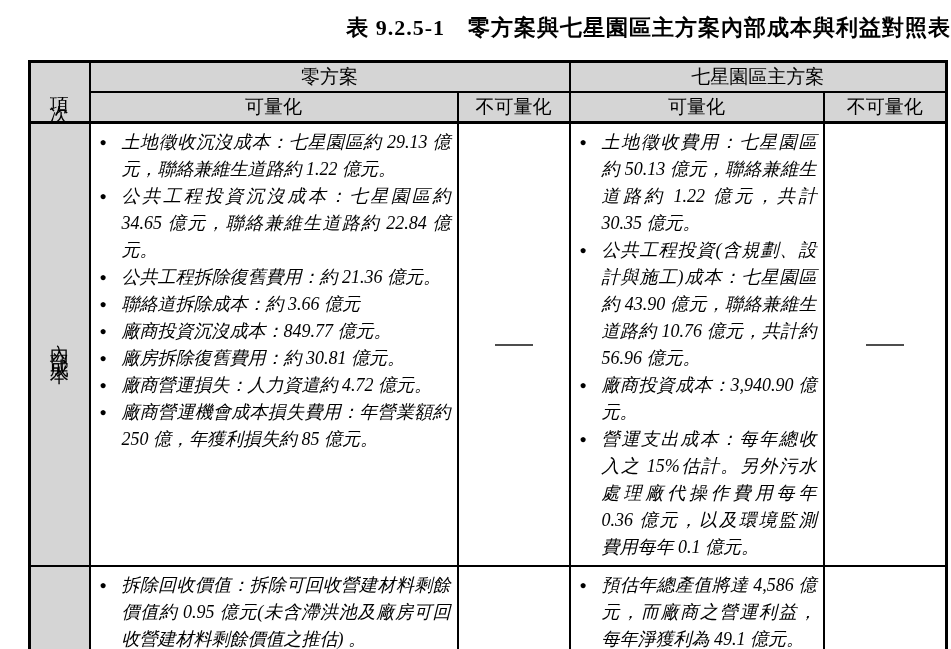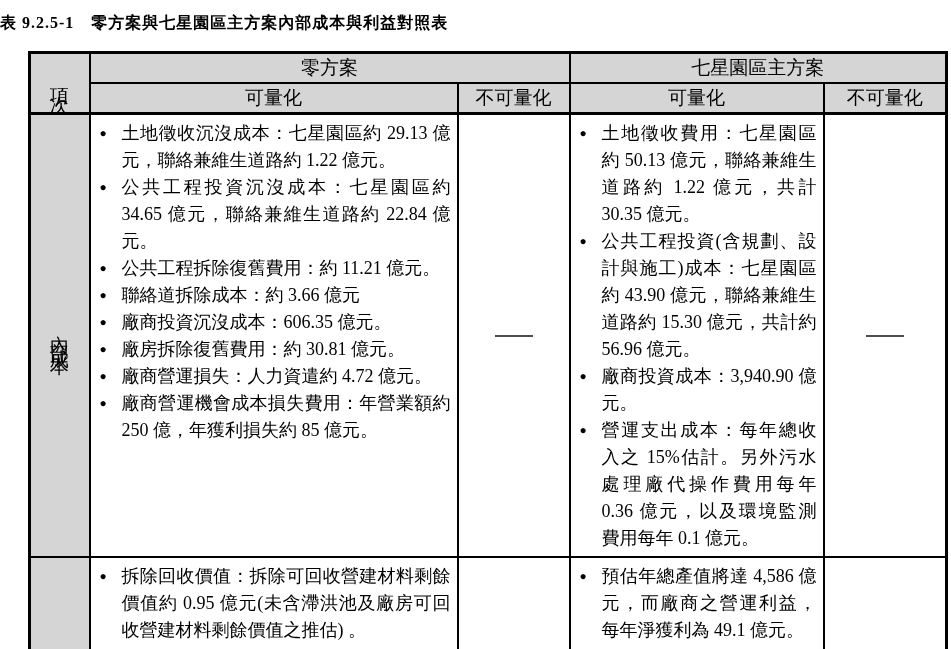--- a/index.html
+++ b/index.html
@@ -6,22 +6,22 @@
   html, body {
     margin: 0; padding: 0;
     width: 951px; height: 649px;
     background: #ffffff;
     font-family: "Liberation Serif", "DejaVu Serif", serif;
     color: #000;
     overflow: hidden;
   }
   .title {
     margin: 13px 0 17px 0;
-    text-align: left;
-    font-size: 16px;
+    text-align: right;
+    font-size: 22px;
     font-weight: bold;
     letter-spacing: 1px;
   }
   table.cmp {
     border-collapse: collapse;
     table-layout: fixed;
     margin-left: 28px;
     width: 917px;
     border: 3px solid #000;
   }
@@ -70,20 +70,21 @@
   }
   .bullet {
     flex: none;
     width: 22px;
     font-size: 12px;
     line-height: 27px;
   }
   .bt {
     flex: 1;
     text-align: justify;
+    font-style: italic;
   }
   td.blank {
     vertical-align: middle;
     text-align: center;
   }
   .dash {
     width: 38px;
     height: 2px;
     background: #4d4d4d;
     margin: 0 auto;
@@ -131,29 +132,29 @@
           <div class="bullet-item">
             <span class="bullet">●</span>
             <span class="bt">土地徵收沉沒成本：七星園區約 29.13 億元，聯絡兼維生道路約 1.22 億元。</span>
           </div>
           <div class="bullet-item">
             <span class="bullet">●</span>
             <span class="bt">公共工程投資沉沒成本：七星園區約 34.65 億元，聯絡兼維生道路約 22.84 億元。</span>
           </div>
           <div class="bullet-item">
             <span class="bullet">●</span>
-            <span class="bt">公共工程拆除復舊費用：約 11.21 億元。</span>
+            <span class="bt">公共工程拆除復舊費用：約 21.36 億元。</span>
           </div>
           <div class="bullet-item">
             <span class="bullet">●</span>
             <span class="bt">聯絡道拆除成本：約 3.66 億元</span>
           </div>
           <div class="bullet-item">
             <span class="bullet">●</span>
-            <span class="bt">廠商投資沉沒成本：606.35 億元。</span>
+            <span class="bt">廠商投資沉沒成本：849.77 億元。</span>
           </div>
           <div class="bullet-item">
             <span class="bullet">●</span>
             <span class="bt">廠房拆除復舊費用：約 30.81 億元。</span>
           </div>
           <div class="bullet-item">
             <span class="bullet">●</span>
             <span class="bt">廠商營運損失：人力資遣約 4.72 億元。</span>
           </div>
           <div class="bullet-item">
@@ -164,21 +165,21 @@
         <td class="blank">
           <div class="dash"></div>
         </td>
         <td class="content">
           <div class="bullet-item">
             <span class="bullet">●</span>
             <span class="bt">土地徵收費用：七星園區約 50.13 億元，聯絡兼維生道路約 1.22 億元，共計 30.35 億元。</span>
           </div>
           <div class="bullet-item">
             <span class="bullet">●</span>
-            <span class="bt">公共工程投資(含規劃、設計與施工)成本：七星園區約 43.90 億元，聯絡兼維生道路約 15.30 億元，共計約 56.96 億元。</span>
+            <span class="bt">公共工程投資(含規劃、設計與施工)成本：七星園區約 43.90 億元，聯絡兼維生道路約 10.76 億元，共計約 56.96 億元。</span>
           </div>
           <div class="bullet-item">
             <span class="bullet">●</span>
             <span class="bt">廠商投資成本：3,940.90 億元。</span>
           </div>
           <div class="bullet-item">
             <span class="bullet">●</span>
             <span class="bt">營運支出成本：每年總收入之 15%估計。另外污水處理廠代操作費用每年 0.36 億元，以及環境監測費用每年 0.1 億元。</span>
           </div>
         </td>

